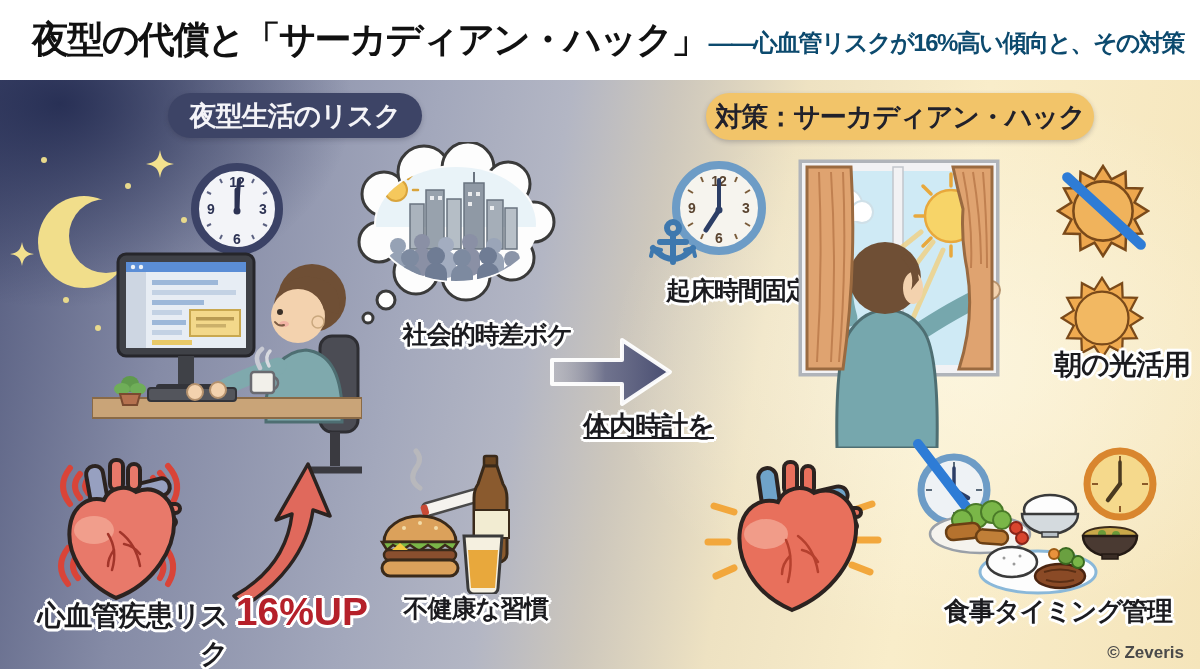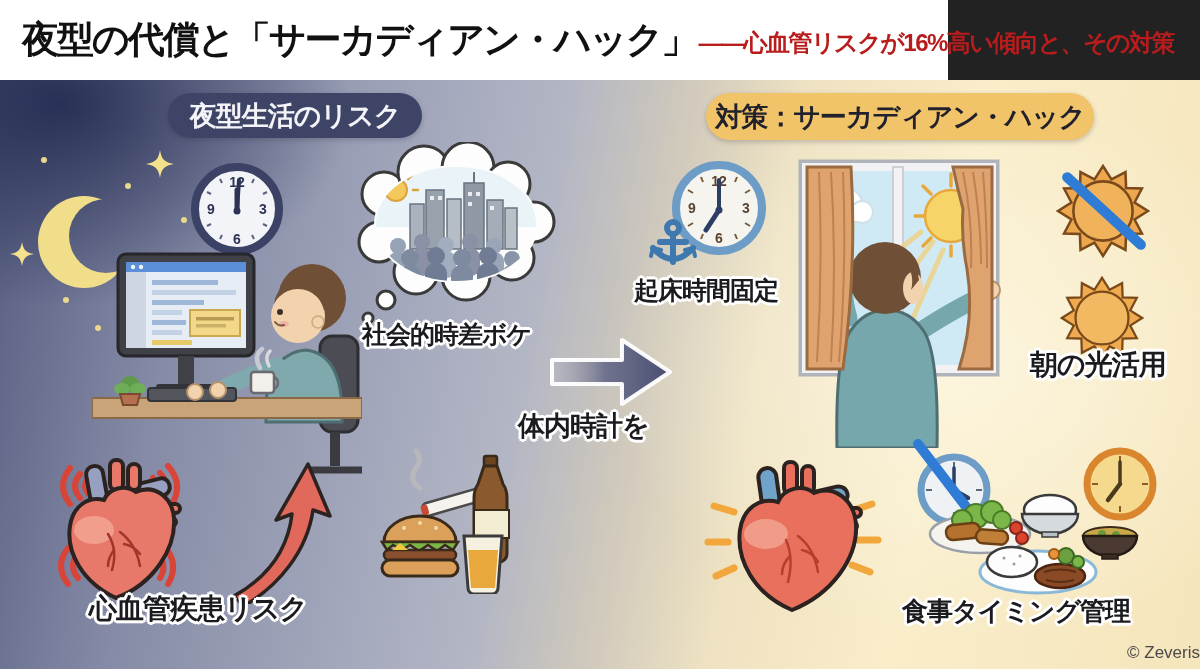--- a/index.html
+++ b/index.html
@@ -1,48 +1,48 @@
 <!DOCTYPE html>
 <html><head>
 <meta charset="utf-8">
 <style>
   html,body{margin:0;padding:0;background:#222;}
   #stage{position:relative;width:1200px;height:669px;overflow:hidden;
     font-family:"Liberation Sans","DejaVu Sans",sans-serif;}
   
-  #header{position:absolute;left:0;top:0;width:948px;height:80px;background:#ffffff;
-    display:flex;align-items:center;padding-left:22px;box-sizing:border-box;}
+  #header{position:absolute;left:0;top:0;width:1200px;height:80px;background:#ffffff;
+    display:flex;align-items:center;padding-left:32px;box-sizing:border-box;}
   #header .t-main{font-size:37px;font-weight:900;color:#111;letter-spacing:-2px;white-space:nowrap;}
-  #header .t-sub{font-size:24px;font-weight:900;color:#b91c1c;letter-spacing:-1.5px;white-space:nowrap;margin-left:2px;padding-top:6px;}
+  #header .t-sub{font-size:24px;font-weight:900;color:#0c4a6e;letter-spacing:-1.5px;white-space:nowrap;margin-left:2px;padding-top:6px;}
   
   #scene{position:absolute;left:0;top:80px;width:1200px;height:589px;
     background:
       radial-gradient(ellipse 430px 300px at 5% 4%, rgba(30,38,76,.85), rgba(30,38,76,0) 68%),
       radial-gradient(ellipse 520px 400px at 81% 48%, rgba(255,252,238,.55), rgba(255,252,238,0) 70%),
       linear-gradient(100deg,#565d80 0%,#858ba6 16%,#a3a8bc 34%,#b3b6c4 44%,#cdc7bc 52%,#eee2c2 62%,#f9edca 76%,#f5e5bb 100%);}
   .abs{position:absolute;}
   
   .pill{border-radius:26px;display:flex;align-items:center;justify-content:center;
     font-weight:900;white-space:nowrap;box-shadow:0 2px 5px rgba(40,40,60,.25);}
   #pill-night{left:168px;top:13px;width:254px;height:45px;background:#3d4466;color:#f4f4f8;font-size:27px;letter-spacing:-1px;}
   #pill-plan{left:706px;top:13px;width:388px;height:47px;background:#f2c469;color:#21212b;font-size:27px;letter-spacing:-1px;}
   
-  .lbl{font-weight:900;color:#1b1b1f;text-align:left;letter-spacing:-1px;
+  .lbl{font-weight:900;color:#1b1b1f;text-align:right;letter-spacing:-1px;
     text-shadow:-2px -2px 0 #fff,2px -2px 0 #fff,-2px 2px 0 #fff,2px 2px 0 #fff,
       0 -3px 0 #fff,0 3px 0 #fff,-3px 0 0 #fff,3px 0 0 #fff;}
   #lbl-social{left:362px;top:238px;width:210px;font-size:25px;}
   #lbl-cvd{left:28px;top:510px;width:340px;display:flex;align-items:baseline;justify-content:center;gap:8px;}
   #lbl-cvd .t1{font-size:28px;}
   #lbl-cvd .t2{font-size:39px;color:#b5202a;letter-spacing:0;}
   #lbl-unhealthy{left:368px;top:512px;width:180px;font-size:25px;}
-  #lbl-caption{left:518px;top:330px;width:196px;font-size:27px;line-height:1.25;}
+  #lbl-caption{left:518px;top:330px;width:196px;font-size:27px;line-height:1.25;text-decoration:underline;}
   #lbl-wake{left:634px;top:194px;width:176px;font-size:25px;}
   #lbl-light{left:1030px;top:266px;width:160px;font-size:28px;}
   #lbl-meal{left:902px;top:514px;width:270px;font-size:26px;}
-  #credit{right:0;bottom:6px;font-size:17px;color:#4a4a4a;font-weight:400;text-align:right;}
+  #credit{right:16px;bottom:6px;font-size:17px;color:#4a4a4a;font-weight:700;text-align:right;}
   svg{display:block;}
   text.clocknum{font-weight:bold;text-anchor:middle;}
 </style>
 </head>
 <body>
 
 <div id="stage">
 
   <div id="header">
     <span class="t-main">夜型の代償と「サーカディアン・ハック」</span>
@@ -271,20 +271,21 @@
           <path d="M84,86 q16,12 20,34"></path>
           <path d="M88,98 q10,2 16,10"></path>
           <path d="M78,104 q-6,8 -6,16"></path>
       </g>
     </svg>
     <svg class="abs" style="left:218px;top:368px;" width="126" height="156" viewBox="0 0 126 156">
       <path d="M16,148 C52,128 70,100 74,66 L58,72 L90,16 L112,68 L95,62 C89,104 60,138 26,158 Z" fill="#e0695c" stroke="#2c2320" stroke-width="3.5" stroke-linejoin="round"></path>
     </svg>
     <div class="lbl abs" id="lbl-cvd">
       <span class="t1">心血管疾患リスク</span>
+      <span class="t2">16%UP</span>
     </div>
 
     <svg class="abs" style="left:372px;top:368px;" width="168" height="146" viewBox="0 0 168 146">
       <g>
         <path d="M48,40 q-12,-8 -4,-20 q7,-9 0,-17" stroke="#b8b8bc" stroke-width="5" fill="none" stroke-linecap="round"></path>
         <g transform="rotate(-16 90 52)">
           <rect x="50" y="45" width="80" height="13" rx="4" fill="#f5f3ee" stroke="#4a4a4a" stroke-width="2.5"></rect>
           <rect x="110" y="45" width="20" height="13" rx="4" fill="#e8983c" stroke="#4a4a4a" stroke-width="2.5"></rect>
           <rect x="48" y="46" width="7" height="11" rx="3" fill="#c94a35"></rect>
         </g>
@@ -302,20 +303,21 @@
         <path d="M10,94 h76 l-5,8 -8,-5 -8,6 -9,-6 -9,6 -9,-6 -8,5 -9,-5 -6,5 Z" fill="#7ab648" stroke="#3a2a1a" stroke-width="2.5"></path>
         <rect x="12" y="102" width="72" height="10" rx="5" fill="#8a4f2e" stroke="#3a2a1a" stroke-width="2.5"></rect>
         <path d="M20,102 l8,-7 8,7 Z" fill="#f3c83e"></path>
         <rect x="10" y="112" width="76" height="16" rx="8" fill="#dba15b" stroke="#3a2a1a" stroke-width="3"></rect>
       </g>
       <g>
         <path d="M92,88 h38 l-4,52 a6,6 0 0,1 -6,6 h-18 a6,6 0 0,1 -6,-6 Z" fill="#f5f0e0" stroke="#3a3a3a" stroke-width="3"></path>
         <path d="M96,102 h30 l-3,38 h-24 Z" fill="#e8a83c"></path>
       </g>
     </svg>
+    <div class="lbl abs" id="lbl-unhealthy">不健康な習慣</div>
 
     <svg class="abs" style="left:550px;top:250px;" width="126" height="84" viewBox="0 0 126 84">
       <defs>
         <linearGradient id="arrG" x1="0" y1="0" x2="1" y2="0">
           <stop offset="0" stop-color="#8a8fa8" stop-opacity="0.05"></stop>
           <stop offset="0.45" stop-color="#5a5f82" stop-opacity="0.8"></stop>
           <stop offset="1" stop-color="#474c70"></stop>
         </linearGradient>
       </defs>
       <path d="M2,30 H72 V10 L120,42 L72,74 V54 H2 Z" fill="url(#arrG)" stroke="rgba(255,255,255,0.95)" stroke-width="4" stroke-linejoin="round"></path>

